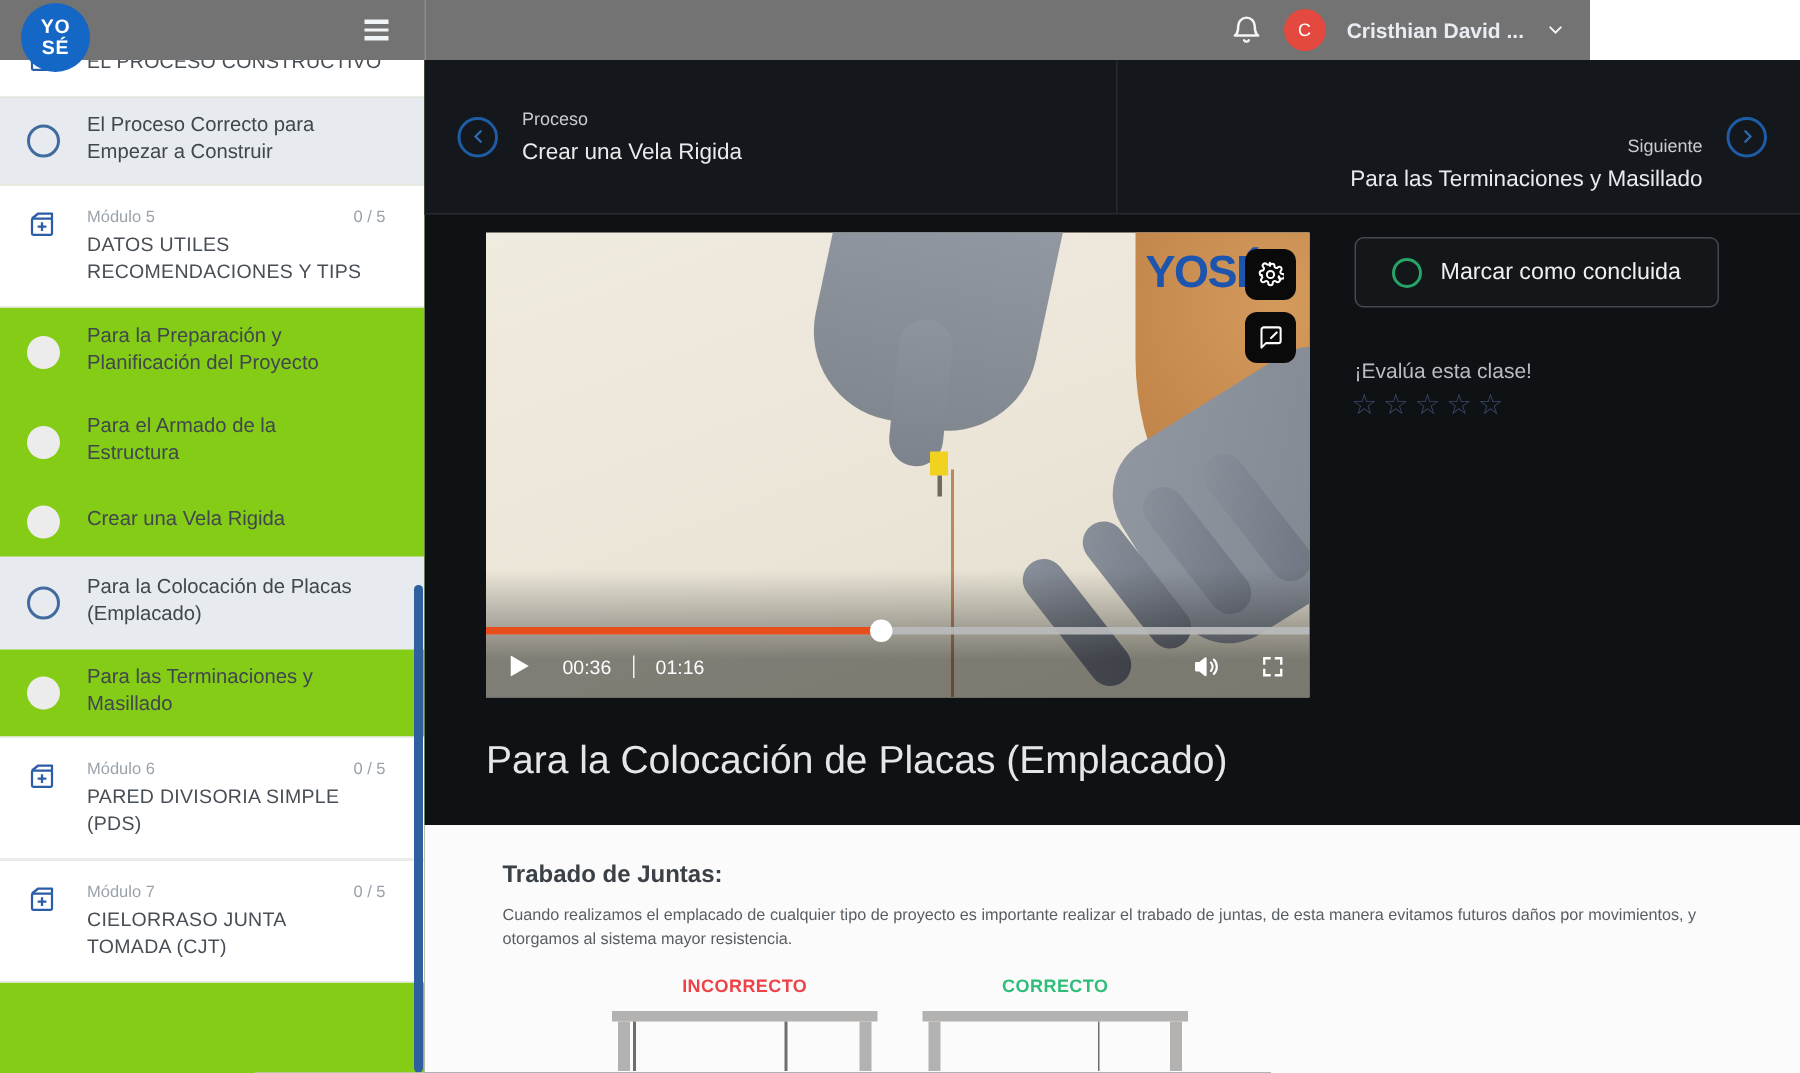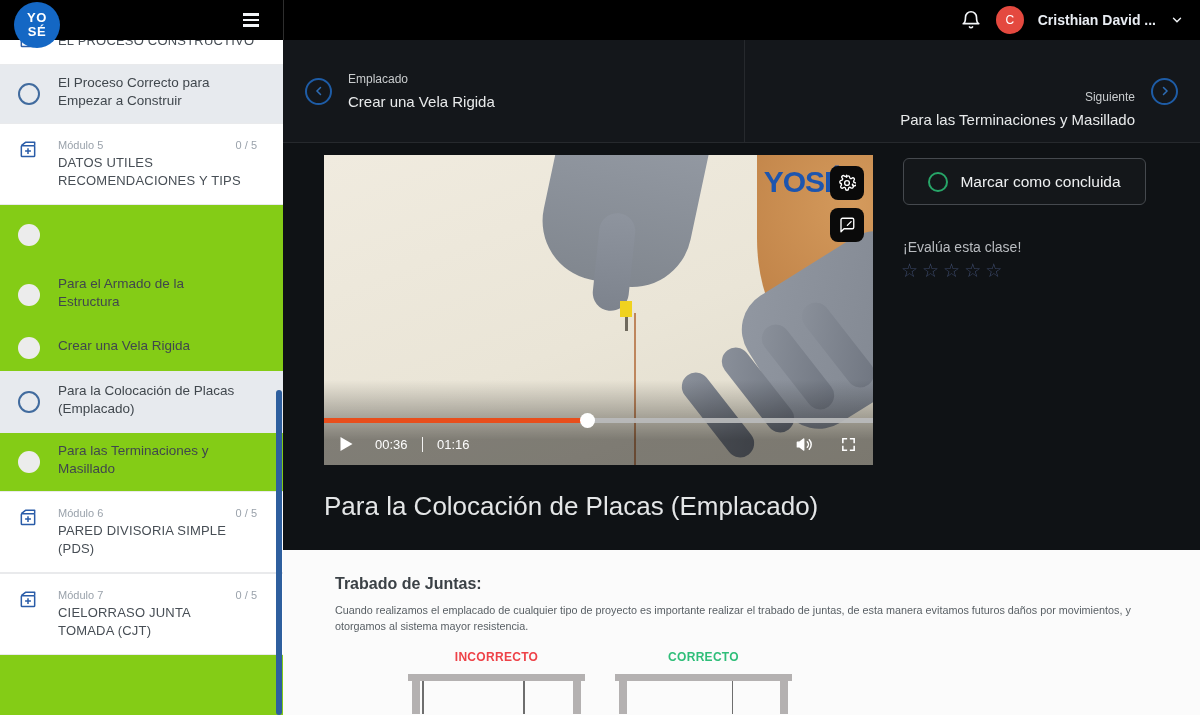--- a/index.html
+++ b/index.html
@@ -1,22 +1,22 @@
 <!DOCTYPE html>
 <html><head>
 <meta charset="utf-8">
 <style>
   * { margin:0; padding:0; box-sizing:border-box; }
   html,body { width:1200px; height:715px; overflow:hidden; background:#fff;
     font-family:"Liberation Sans","DejaVu Sans",sans-serif; }
   .app { position:relative; width:1200px; height:715px; }
 
   
-  .topbar { position:absolute; left:0; top:0; width:1200px; height:40px;
-    background:#000000; display:flex; align-items:center; z-index:50; }
+  .topbar { position:absolute; left:0; top:0; width:1060px; height:40px;
+    background:#737373; display:flex; align-items:center; z-index:50; }
   .topbar-seam { position:absolute; left:283px; top:0; width:1px; height:40px; background:rgba(255,255,255,.18); }
   .logo { position:absolute; left:14px; top:2px; width:46px; height:46px; border-radius:50%;
     background:#1467c4; color:#fff; font-weight:bold; font-size:13px; line-height:1.05;
     display:flex; flex-direction:column; align-items:center; justify-content:center; letter-spacing:.5px; z-index:51;}
   .hamburger { position:absolute; left:240px; top:10px; width:22px; height:20px; cursor:pointer;
     display:flex; flex-direction:column; justify-content:center; gap:3px; }
   .hamburger i { display:block; width:16px; height:2.4px; background:#f2f5f8; margin:0 auto; }
   .topbar-right { position:absolute; right:16px; top:0; height:40px; display:flex; align-items:center; gap:14px; }
   .bell { width:22px; height:22px; }
   .avatar { width:28px; height:28px; border-radius:50%; background:#e4493f; color:#fff;
@@ -173,20 +173,21 @@
       </svg>
       <div class="m-head">
         <span class="m-label">Módulo 5</span>
         <span class="m-count">0 / 5</span>
       </div>
       <div class="m-title" style="width:200px">DATOS UTILES RECOMENDACIONES Y TIPS</div>
     </div>
 
     <div class="lesson" style="min-height:60px">
       <span class="dot"></span>
+      <span class="l-title" style="width:185px">Para la Preparación y Planificación del Proyecto</span>
     </div>
     <div class="lesson" style="min-height:60px">
       <span class="dot"></span>
       <span class="l-title" style="width:165px">Para el Armado de la Estructura</span>
     </div>
     <div class="lesson" style="min-height:46px">
       <span class="dot"></span>
       <span class="l-title">Crear una Vela Rigida</span>
     </div>
     <div class="lesson active" style="min-height:62px">
@@ -230,21 +231,21 @@
   <div class="main">
 
     <div class="navstrip">
       <div class="nav-pane nav-prev">
         <div class="nav-circ">
           <svg width="12" height="12" viewBox="0 0 24 24" fill="none" stroke="#2d6cb4" stroke-width="3" stroke-linecap="round">
               <path d="M15 5l-7 7 7 7"></path>
             </svg>
         </div>
         <div class="nav-texts">
-          <span class="nav-sub">Emplacado</span>
+          <span class="nav-sub">Proceso</span>
           <span class="nav-title">Crear una Vela Rigida</span>
         </div>
       </div>
       <div class="nav-pane nav-next">
         <div class="nav-texts">
           <span class="nav-sub">Siguiente</span>
           <span class="nav-title">Para las Terminaciones y Masillado</span>
         </div>
         <div class="nav-circ">
           <svg width="12" height="12" viewBox="0 0 24 24" fill="none" stroke="#2d6cb4" stroke-width="3" stroke-linecap="round">

